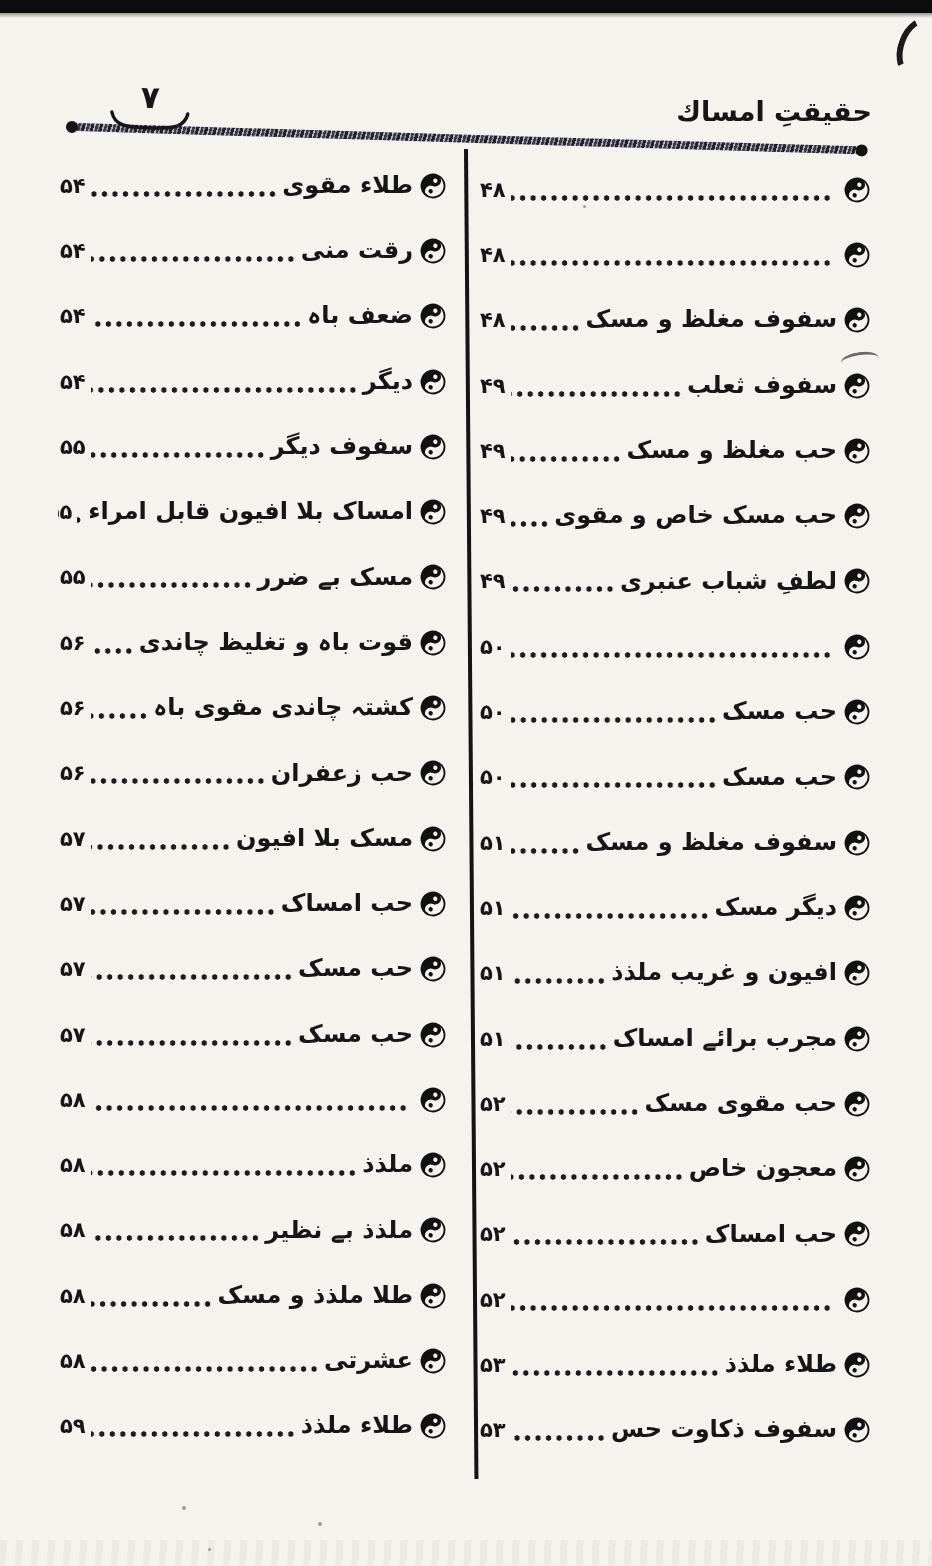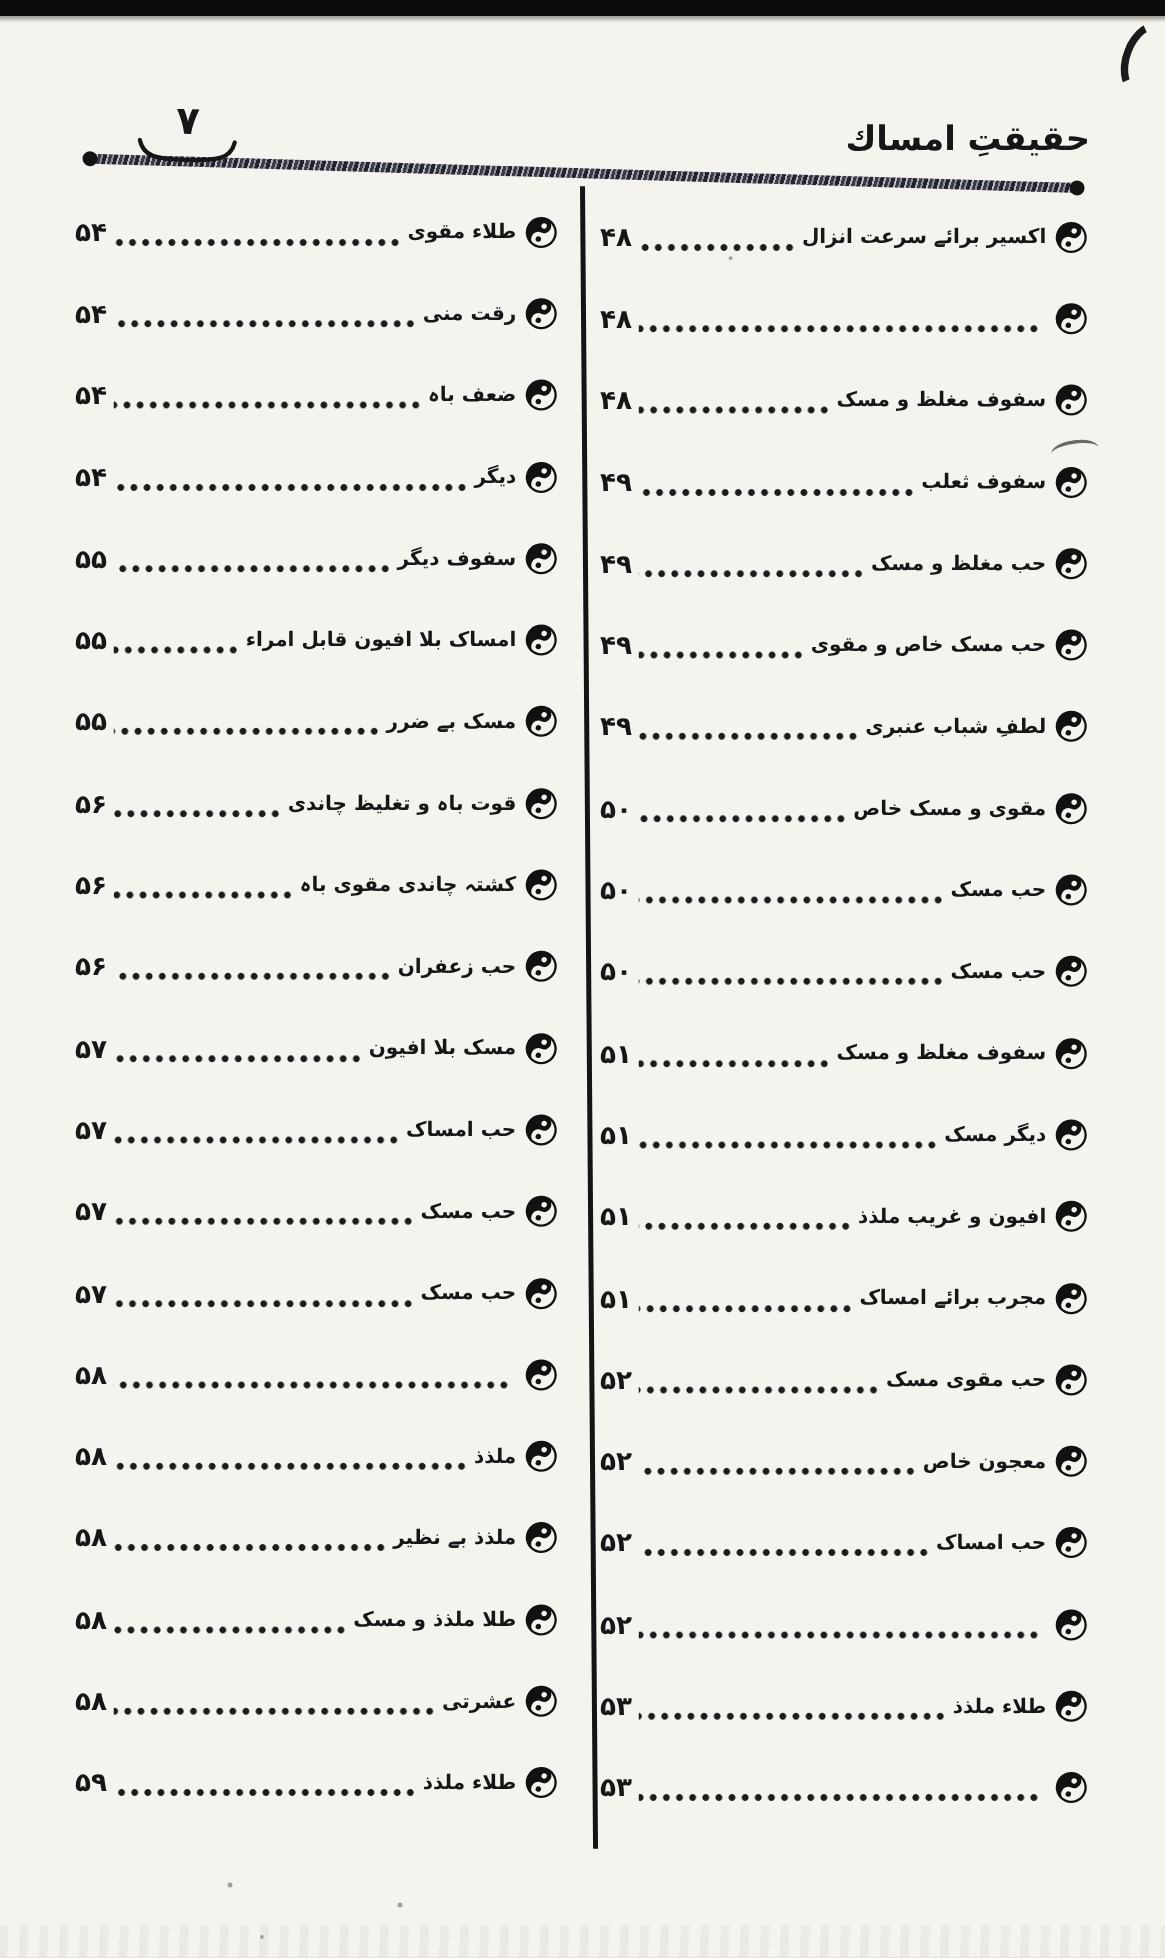--- a/index.html
+++ b/index.html
@@ -56,21 +56,21 @@
   .toc-col{position:absolute;display:flex;flex-direction:column;}
   .toc-col.right{left:478px;top:157px;width:392px;}
   .toc-col.left{left:58px;top:153px;width:388px;}
   .toc-row{
     height:65.3px;display:flex;direction:rtl;align-items:center;overflow:hidden;
   }
   .yy-wrap{flex:0 0 auto;width:26px;height:26px;margin-left:7px;transform:rotate(24deg);}
   .yy-wrap svg{display:block;width:26px;height:26px;}
   .entry-title{
     flex:0 0 auto;white-space:nowrap;
-    font-size:16px;font-weight:700;line-height:1.15;
+    font-size:24px;font-weight:700;line-height:1.15;
   }
   .leader{
     flex:1 1 0;min-width:6px;height:10px;margin:0 5px;align-self:center;
     transform:translateY(8px);
     background-image:radial-gradient(circle,#1b1b1b 2.4px,rgba(0,0,0,0) 3px);
     background-size:10.5px 10px;background-repeat:repeat-x;background-position:right center;
   }
   .entry-page{
     flex:0 0 auto;font-size:21px;font-weight:700;letter-spacing:2px;direction:rtl;
     padding-left:2px;
@@ -107,21 +107,20 @@
   <div class="toc-col right" id="col-right">
     <div class="toc-row">
       <span class="yy-wrap">
         <svg viewBox="0 0 24 24">
           <circle cx="12" cy="12" r="10.6" fill="#f5f3ee" stroke="#111" stroke-width="1.7"></circle>
           <path d="M12,1.4 a5.3,5.3 0 0,1 0,10.6 a5.3,5.3 0 0,0 0,10.6 a10.6,10.6 0 0,1 0,-21.2 z" fill="#111"></path>
           <circle cx="12" cy="6.7" r="2" fill="#f5f3ee"></circle>
           <circle cx="12" cy="17.3" r="2" fill="#111"></circle>
         </svg>
       </span>
-      <span class="entry-title">اکسیر برائے سرعت انزال</span>
       <span class="leader"></span>
       <span class="entry-page">۴۸</span>
     </div>
 
     <div class="toc-row">
       <span class="yy-wrap">
         <svg viewBox="0 0 24 24">
           <circle cx="12" cy="12" r="10.6" fill="#f5f3ee" stroke="#111" stroke-width="1.7"></circle>
           <path d="M12,1.4 a5.3,5.3 0 0,1 0,10.6 a5.3,5.3 0 0,0 0,10.6 a10.6,10.6 0 0,1 0,-21.2 z" fill="#111"></path>
           <circle cx="12" cy="6.7" r="2" fill="#f5f3ee"></circle>
@@ -204,21 +203,20 @@
 
     <div class="toc-row">
       <span class="yy-wrap">
         <svg viewBox="0 0 24 24">
           <circle cx="12" cy="12" r="10.6" fill="#f5f3ee" stroke="#111" stroke-width="1.7"></circle>
           <path d="M12,1.4 a5.3,5.3 0 0,1 0,10.6 a5.3,5.3 0 0,0 0,10.6 a10.6,10.6 0 0,1 0,-21.2 z" fill="#111"></path>
           <circle cx="12" cy="6.7" r="2" fill="#f5f3ee"></circle>
           <circle cx="12" cy="17.3" r="2" fill="#111"></circle>
         </svg>
       </span>
-      <span class="entry-title">مقوی و مسک خاص</span>
       <span class="leader"></span>
       <span class="entry-page">۵۰</span>
     </div>
 
     <div class="toc-row">
       <span class="yy-wrap">
         <svg viewBox="0 0 24 24">
           <circle cx="12" cy="12" r="10.6" fill="#f5f3ee" stroke="#111" stroke-width="1.7"></circle>
           <path d="M12,1.4 a5.3,5.3 0 0,1 0,10.6 a5.3,5.3 0 0,0 0,10.6 a10.6,10.6 0 0,1 0,-21.2 z" fill="#111"></path>
           <circle cx="12" cy="6.7" r="2" fill="#f5f3ee"></circle>
@@ -371,20 +369,21 @@
 
     <div class="toc-row">
       <span class="yy-wrap">
         <svg viewBox="0 0 24 24">
           <circle cx="12" cy="12" r="10.6" fill="#f5f3ee" stroke="#111" stroke-width="1.7"></circle>
           <path d="M12,1.4 a5.3,5.3 0 0,1 0,10.6 a5.3,5.3 0 0,0 0,10.6 a10.6,10.6 0 0,1 0,-21.2 z" fill="#111"></path>
           <circle cx="12" cy="6.7" r="2" fill="#f5f3ee"></circle>
           <circle cx="12" cy="17.3" r="2" fill="#111"></circle>
         </svg>
       </span>
+      <span class="entry-title">سفوف ذکاوت حس</span>
       <span class="leader"></span>
       <span class="entry-page">۵۳</span>
     </div>
   </div>
   <div class="toc-col left" id="col-left">
     <div class="toc-row">
       <span class="yy-wrap">
         <svg viewBox="0 0 24 24">
           <circle cx="12" cy="12" r="10.6" fill="#f5f3ee" stroke="#111" stroke-width="1.7"></circle>
           <path d="M12,1.4 a5.3,5.3 0 0,1 0,10.6 a5.3,5.3 0 0,0 0,10.6 a10.6,10.6 0 0,1 0,-21.2 z" fill="#111"></path>

